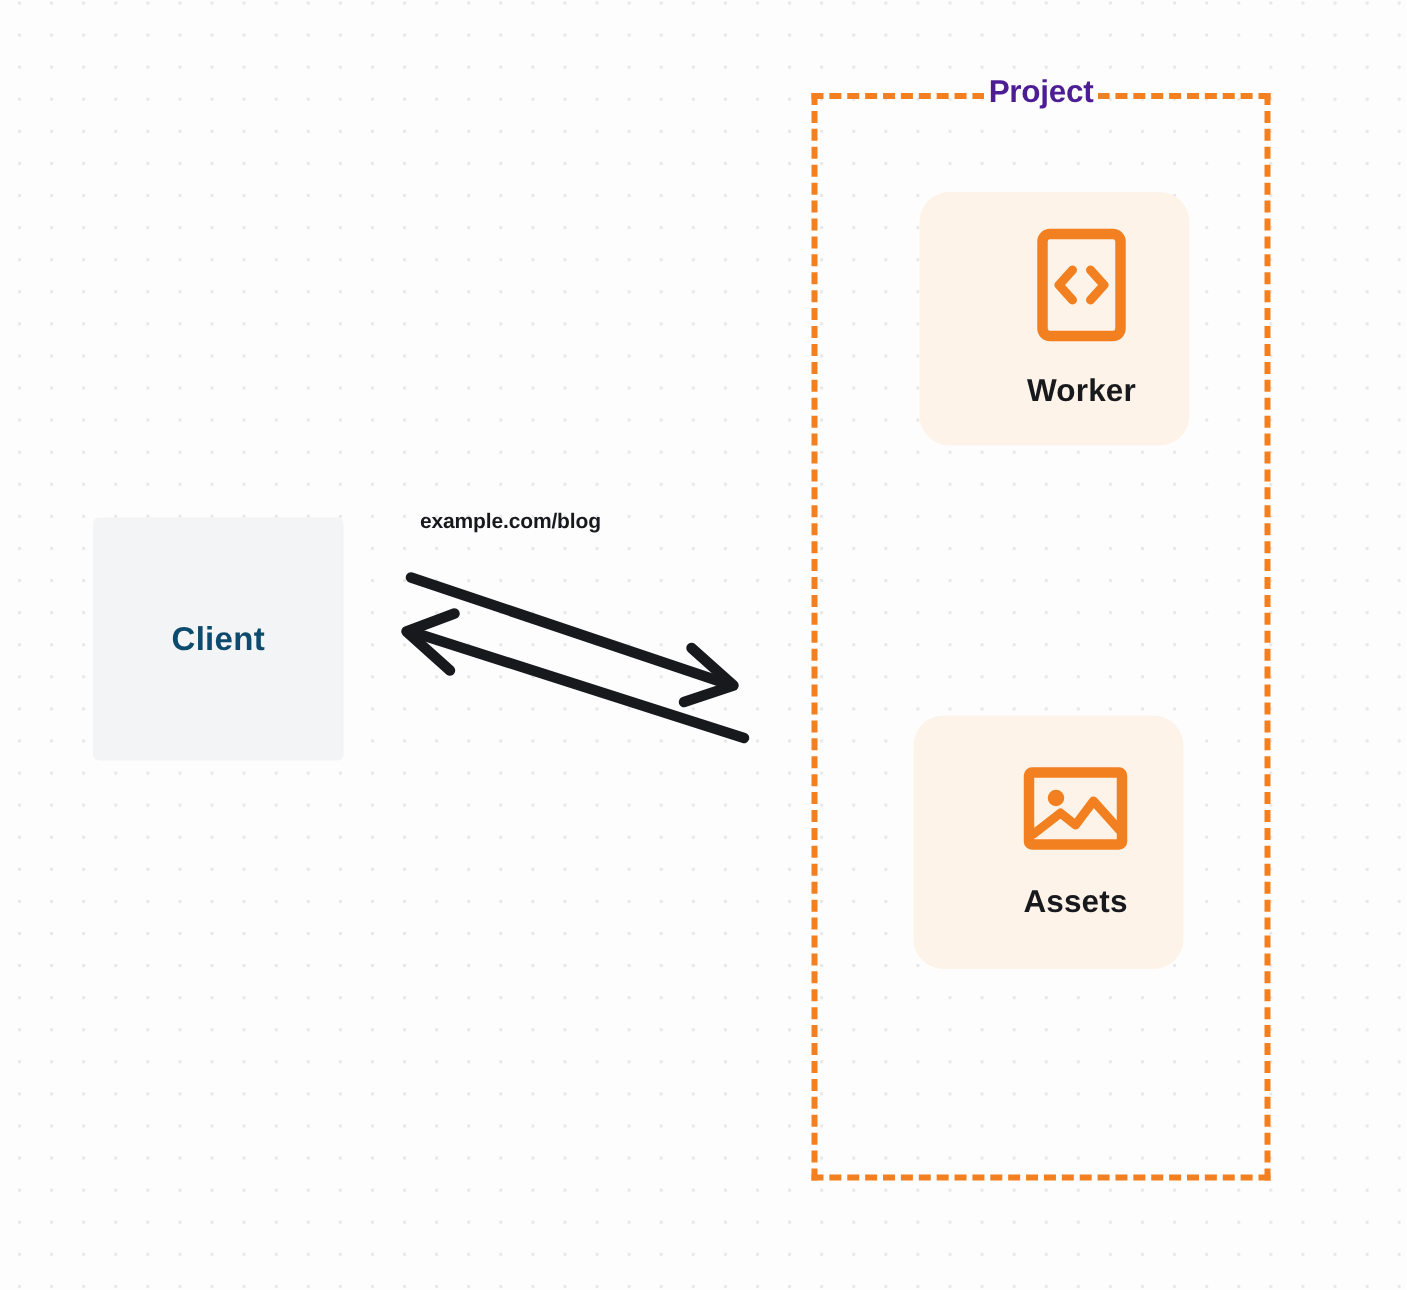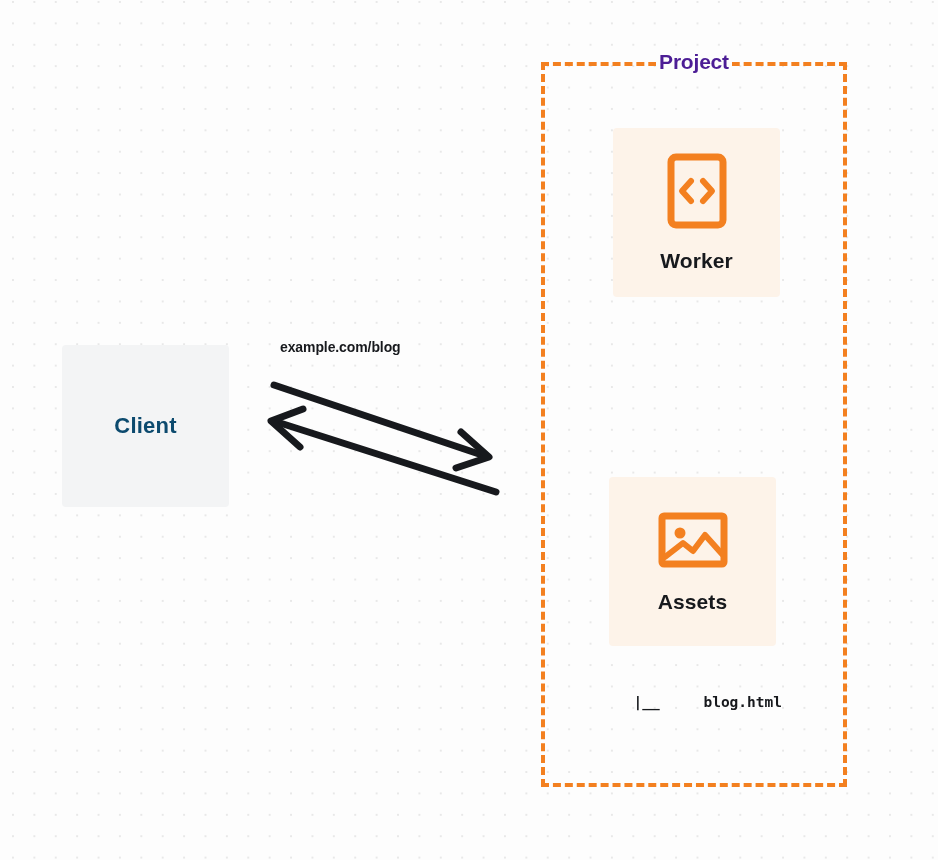--- a/index.html
+++ b/index.html
@@ -89,28 +89,29 @@
     letter-spacing: -0.2px;
   }
   #project-title span {
     background: #fdfdfd;
     padding: 0 3px;
   }
 
   
   .service-card {
     position: absolute;
-    width: 167px;
+    width: 144px;
     height: 169px;
     background: #fdf3e9;
-    border-radius: 4px;
+    border-radius: 20px;
     display: flex;
     flex-direction: column;
     align-items: center;
     justify-content: center;
+    padding-left: 36px;
   }
   #worker-card { left: 613px; top: 128px; }
   #assets-card { left: 609px; top: 477px; }
 
   .service-card .card-icon {
     display: block;
     margin-bottom: 16px;
   }
   .service-card .card-label {
     font-size: 21px;
@@ -182,17 +183,16 @@
       <svg width="70" height="60" viewBox="0 0 70 60" xmlns="http://www.w3.org/2000/svg">
         <rect x="4" y="6" width="62" height="48" rx="2" ry="2" fill="none" stroke="#f38020" stroke-width="7"></rect>
         <circle cx="22" cy="23" r="5.5" fill="#f38020"></circle>
         <polyline points="7,47 25,33 35,41 47,25 64,44" fill="none" stroke="#f38020" stroke-width="6" stroke-linecap="round" stroke-linejoin="round"></polyline>
       </svg>
     </span>
     <span class="card-label">Assets</span>
   </div>
 
   <div id="file-tree">
-    <span class="tree-line">|__     blog.html</span>
     
   </div>
 
 </div>
 
 </body></html>

